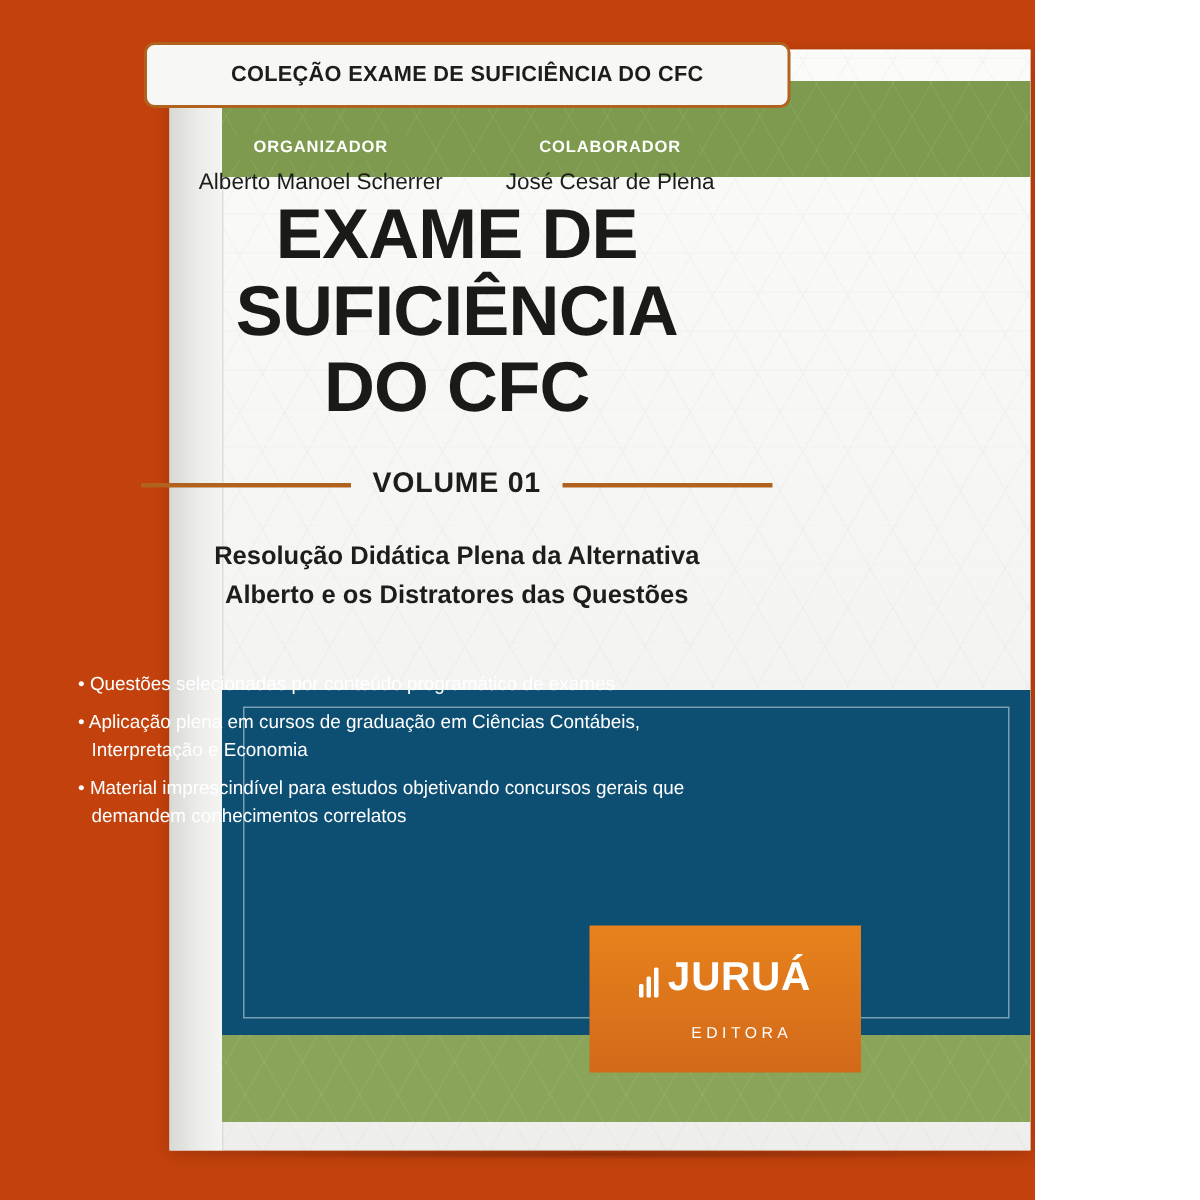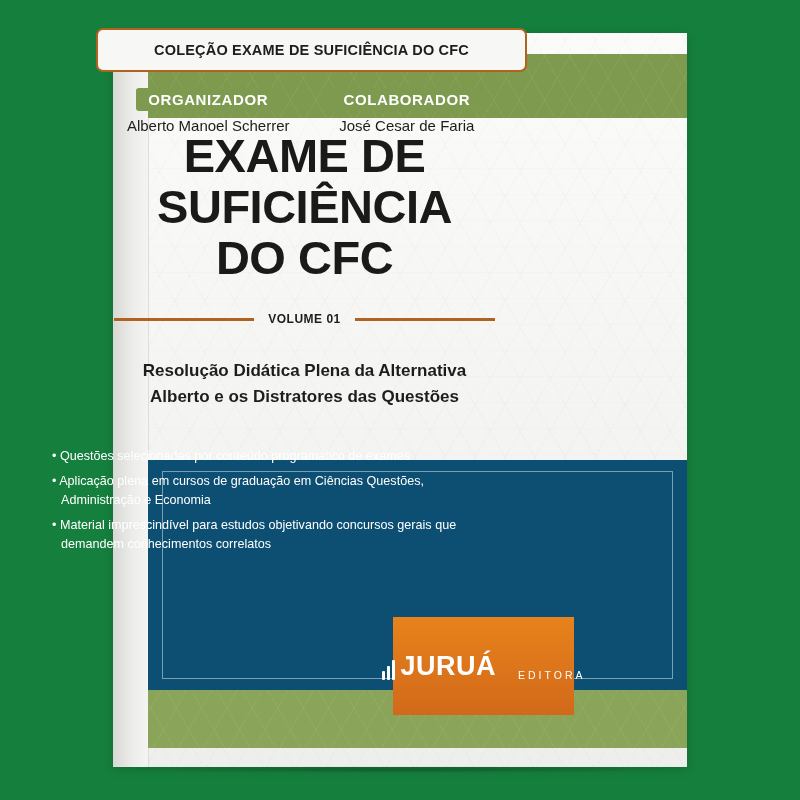--- a/index.html
+++ b/index.html
@@ -6,23 +6,23 @@
     margin: 0;
     padding: 0;
     width: 800px;
     height: 800px;
     background: #ffffff;
     font-family: "Liberation Sans", sans-serif;
   }
 
   #cover {
     position: relative;
-    width: 800px;
+    width: 690px;
     height: 800px;
-    background: #15803d;
+    background: #c2410c;
     overflow: hidden;
   }
 
   
   .book {
     position: absolute;
     left: 113px;
     top: 33px;
     width: 574px;
     height: 734px;
@@ -103,21 +103,21 @@
     width: 539px;
     display: flex;
     justify-content: center;
     gap: 42px;
   }
   .credit-col { text-align: center; }
   .credit-role {
     display: inline-block;
     background: #7d9a4e;
     color: #ffffff;
-    font-size: 15px;
+    font-size: 11px;
     font-weight: bold;
     letter-spacing: 0.6px;
     padding: 3px 12px 3px 12px;
     border-radius: 3px;
   }
   .credit-name {
     margin-top: 6px;
     font-size: 15px;
     font-weight: normal;
     color: #1d1d1b;
@@ -149,21 +149,21 @@
     align-items: center;
     justify-content: center;
     gap: 14px;
   }
   .vol-rule {
     height: 3px;
     width: 140px;
     background: #b1621f;
   }
   .vol-text {
-    font-size: 12px;
+    font-size: 19px;
     font-weight: bold;
     color: #1d1d1b;
     letter-spacing: 0.5px;
     white-space: nowrap;
   }
 
   
   .subtitle {
     position: absolute;
     left: 60px;
@@ -231,21 +231,21 @@
 
   
   .publisher {
     position: absolute;
     left: 393px;
     top: 617px;
     width: 181px;
     height: 98px;
     background: linear-gradient(180deg, #e8821c 0%, #d2691a 100%);
     display: flex;
-    flex-direction: row;
+    flex-direction: column;
     align-items: center;
     justify-content: center;
     color: #ffffff;
   }
   .publisher-mark {
     display: flex;
     align-items: flex-end;
     gap: 6px;
   }
   .mark-bars {
@@ -308,21 +308,21 @@
     <span>COLEÇÃO EXAME DE SUFICIÊNCIA DO CFC</span>
   </div>
 
   <div class="credits">
     <div class="credit-col">
       <div class="credit-role">ORGANIZADOR</div>
       <div class="credit-name">Alberto Manoel Scherrer</div>
     </div>
     <div class="credit-col">
       <div class="credit-role">COLABORADOR</div>
-      <div class="credit-name">José Cesar de Faria</div>
+      <div class="credit-name">José Cesar de Plena</div>
     </div>
   </div>
 
   <div class="title-block">
     <div class="title-line">EXAME DE</div>
     <div class="title-line">SUFICIÊNCIA</div>
     <div class="title-line">DO CFC</div>
   </div>
 
   <div class="volume-wrap">
@@ -331,21 +331,21 @@
     <div class="vol-rule"></div>
   </div>
 
   <div class="subtitle">
     <div>Resolução Didática Plena da Alternativa</div>
     <div>Alberto e os Distratores das Questões</div>
   </div>
 
   <div class="bullets-list">
     <div class="bullet">Questões selecionadas por conteúdo programático de exames</div>
-    <div class="bullet">Aplicação plena em cursos de graduação em Ciências Questões, Administração e Economia</div>
+    <div class="bullet">Aplicação plena em cursos de graduação em Ciências Contábeis, Interpretação e Economia</div>
     <div class="bullet">Material imprescindível para estudos objetivando concursos gerais que demandem conhecimentos correlatos</div>
   </div>
 
   <div class="publisher">
     <div class="publisher-mark">
       <span class="mark-bars">
           <i></i>
           <i></i>
           <i></i>
         </span>

